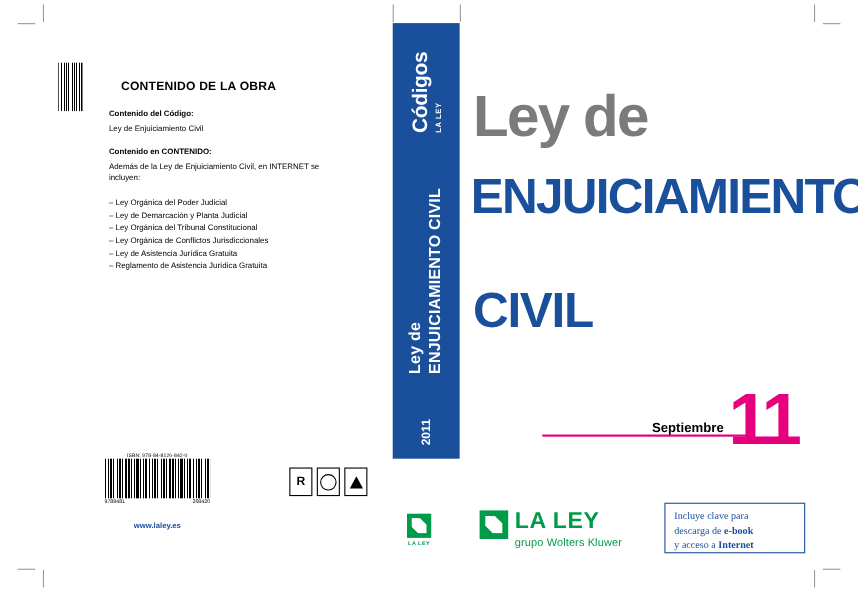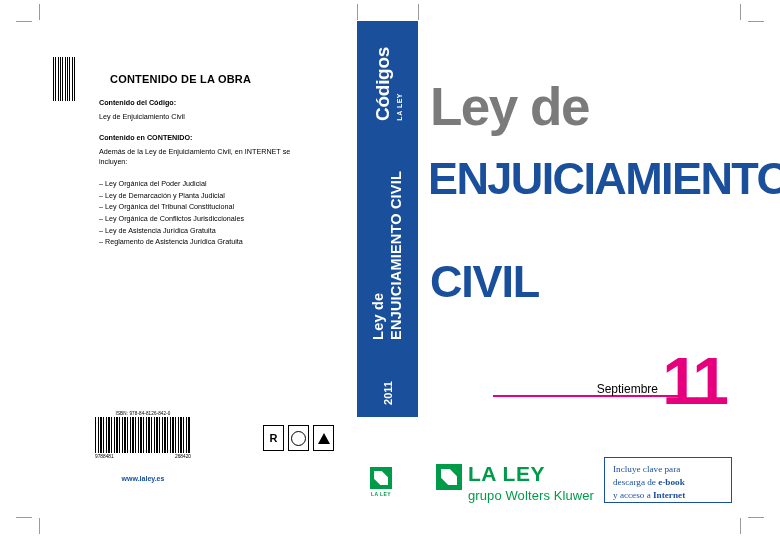--- a/index.html
+++ b/index.html
@@ -307,21 +307,21 @@
     width: 190px;
     height: 1.5px;
     background: #e6007e;
   }
   .date-month {
     position: absolute;
     right: 80px;
     top: 26px;
     font-size: 12px;
     color: #000;
-    font-weight: normal;
+    font-weight: bold;
   }
   .date-number {
     position: absolute;
     right: 12px;
     top: -8px;
     font-size: 66px;
     font-weight: bold;
     color: #e6007e;
     letter-spacing: -3px;
     line-height: 1;
@@ -388,21 +388,21 @@
     clip-path: polygon(0 0, 55% 0, 100% 45%, 100% 100%, 45% 100%, 0 55%);
   }
   .laley-words .big {
     font-size: 21px;
     font-weight: bold;
     color: #009b48;
     letter-spacing: 0.5px;
     line-height: 1;
   }
   .laley-words .small {
-    font-size: 13px;
+    font-size: 10px;
     color: #009b48;
     margin-top: 4px;
     letter-spacing: 0.1px;
   }
 
   .promo-box {
     position: absolute;
     right: 8px;
     top: 12px;
     width: 128px;

